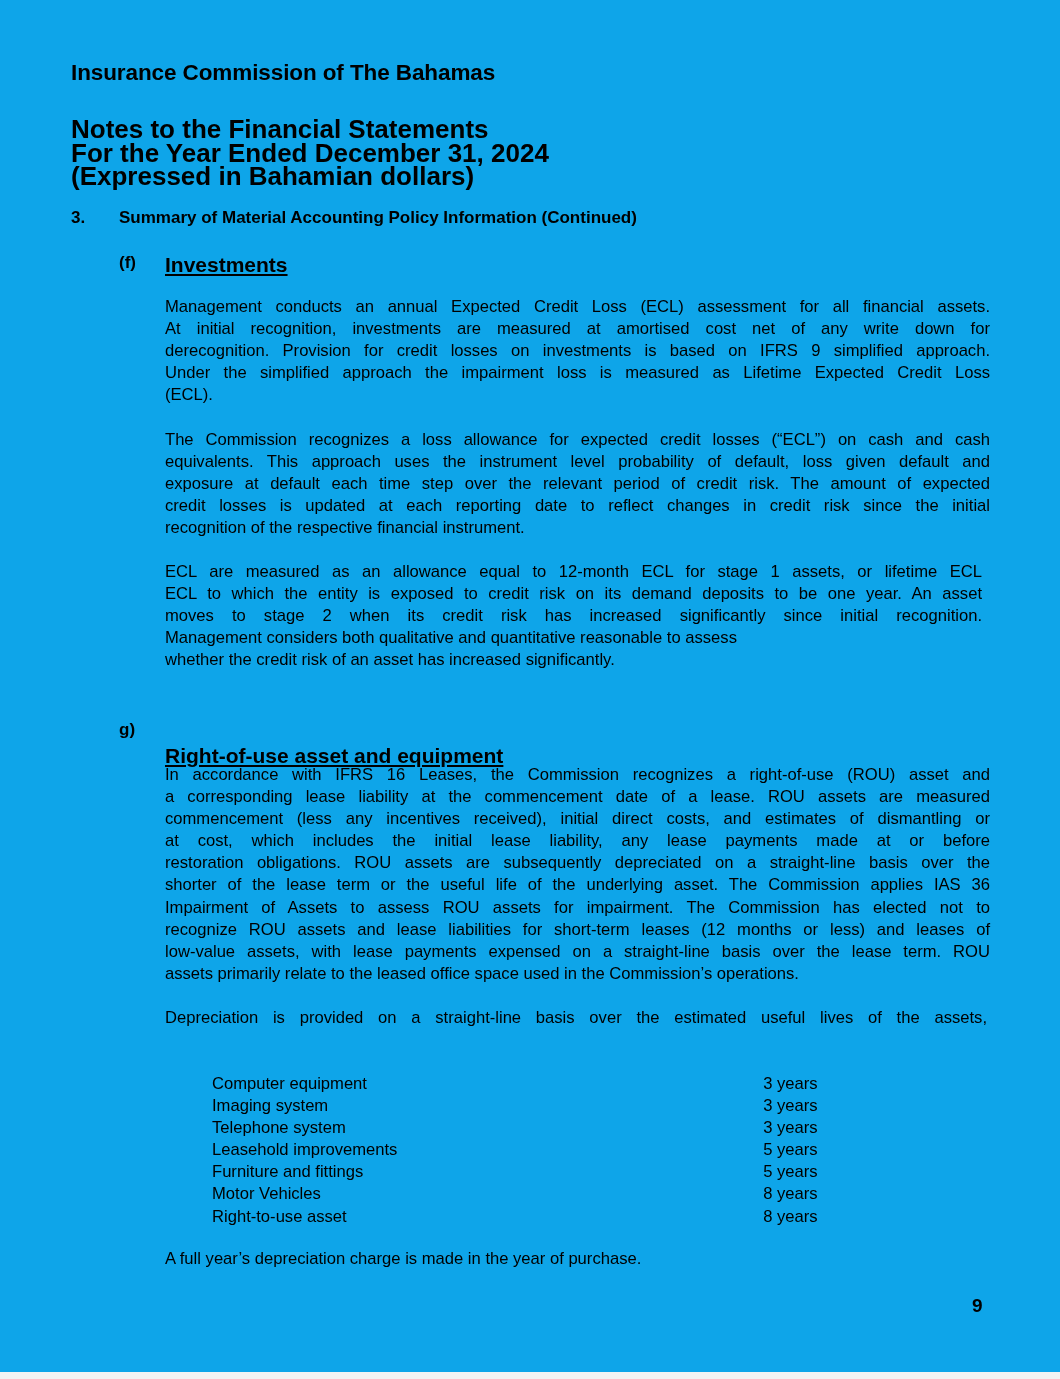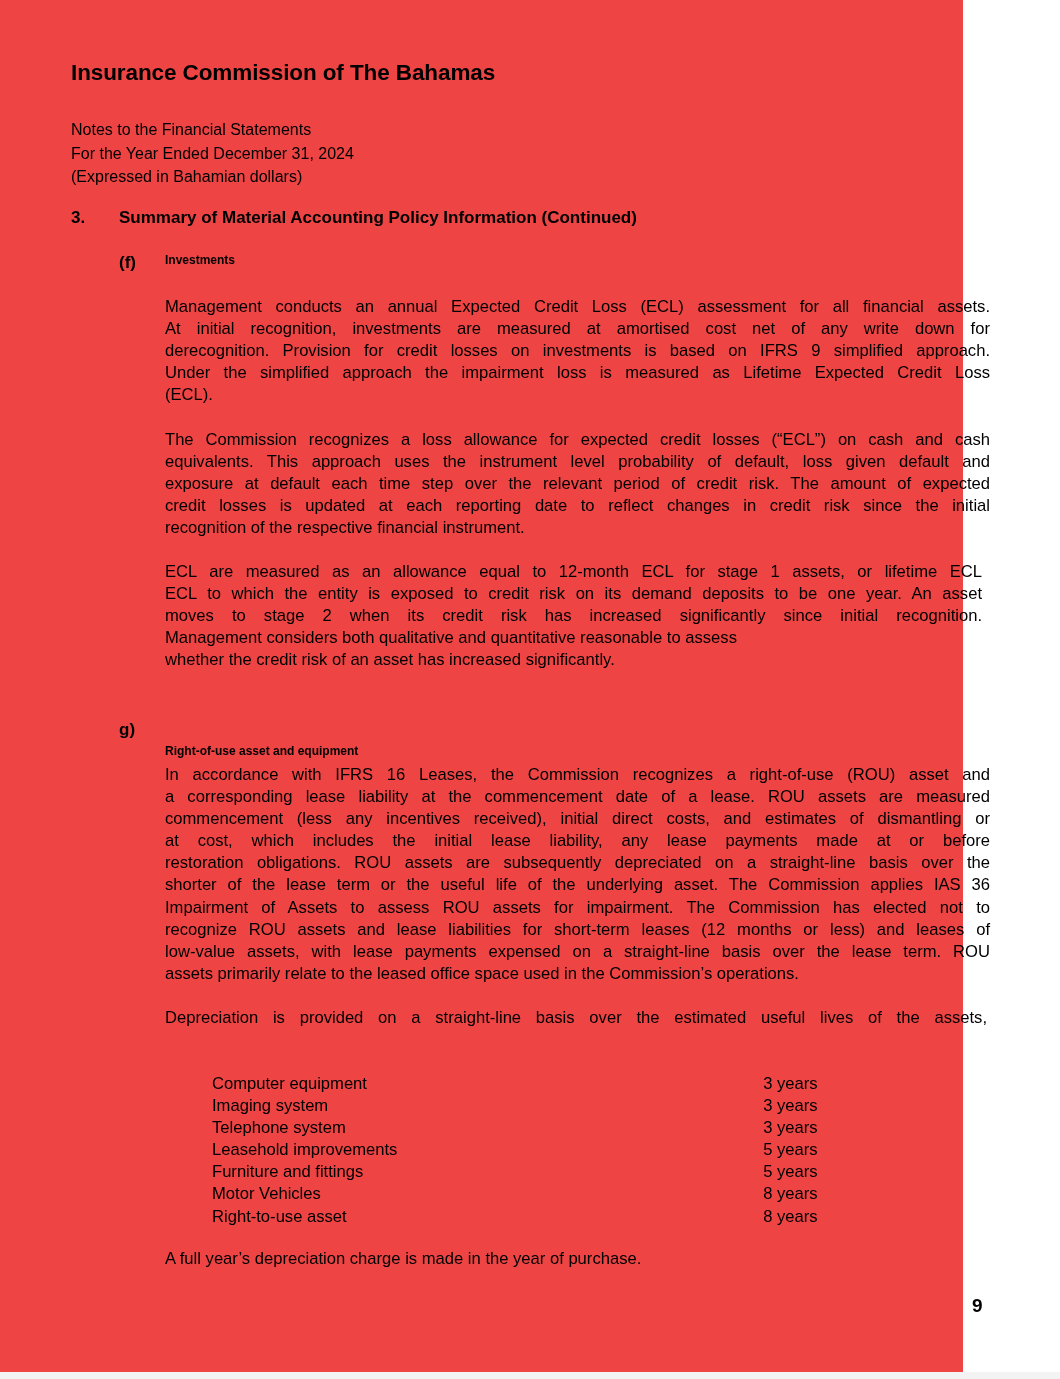--- a/index.html
+++ b/index.html
@@ -11,57 +11,57 @@
     width: 1060px;
     height: 1379px;
     position: relative;
     overflow: hidden;
     font-family: "Liberation Sans", sans-serif;
     color: #000000;
   }
   .page {
     position: absolute;
     left: 0; top: 0;
-    width: 963px;
+    width: 1060px;
     height: 1372px;
-    background: #ef4444;
+    background: #0ea5e9;
   }
   .bottom-strip {
     position: absolute;
     left: 0; top: 1372px;
     width: 1060px; height: 7px;
     background: #f3f3f3;
   }
   .abs { position: absolute; white-space: nowrap; }
   .org-title {
     left: 71px; top: 60px;
     font-size: 22.5px; font-weight: bold;
     letter-spacing: -0.1px;
   }
   .doc-heading {
     left: 71px; top: 118px;
-    font-size: 16px; font-weight: normal;
+    font-size: 26px; font-weight: bold;
     line-height: 23.5px;
   }
   .doc-heading div { white-space: nowrap; }
   .section-num {
     left: 71px; top: 208px;
     font-size: 17px; font-weight: bold;
   }
   .section-title {
     left: 119px; top: 208px;
     font-size: 17px; font-weight: bold;
   }
   .sub-label {
     left: 119px;
     font-size: 17px; font-weight: bold;
   }
   .sub-title {
     left: 165px;
-    font-size: 12px; font-weight: bold;
+    font-size: 21px; font-weight: bold; text-decoration: underline;
   }
   .para {
     position: absolute;
     left: 165px;
     width: 825px;
     font-size: 16.6px;
     line-height: 22.1px;
     text-align: justify;
     text-align-last: left;
   }

